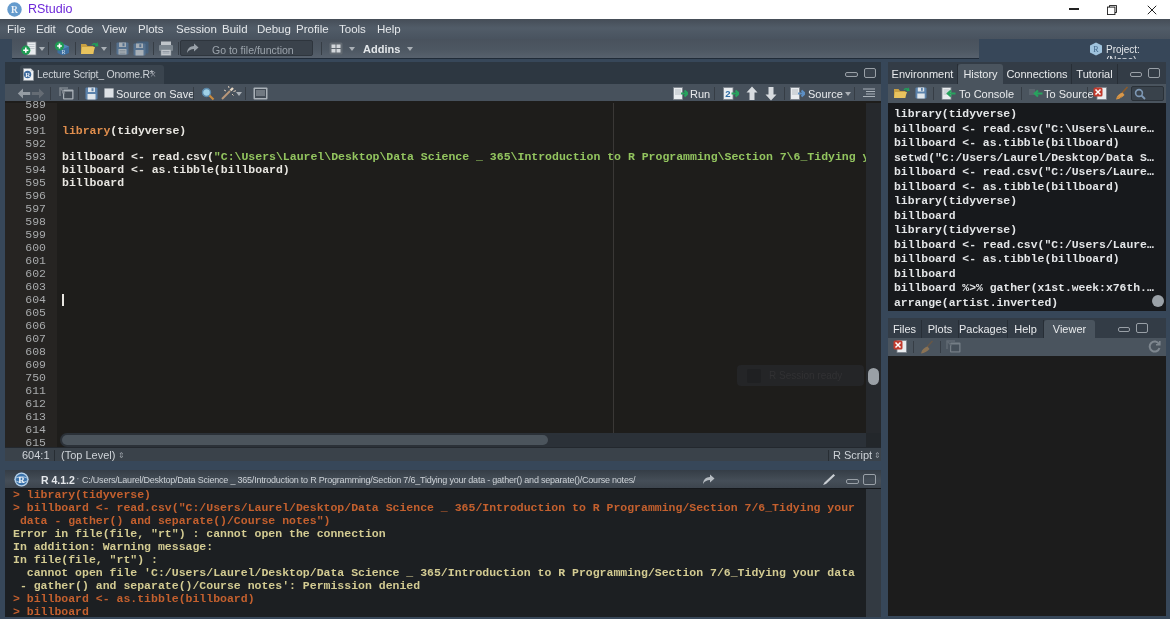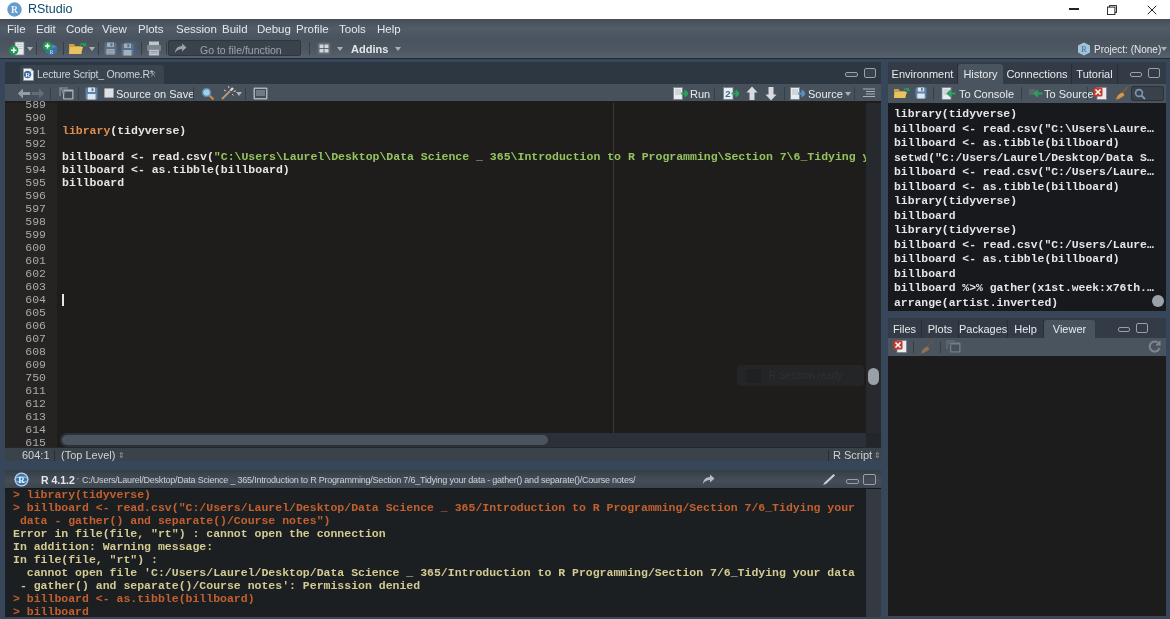--- a/index.html
+++ b/index.html
@@ -4,21 +4,21 @@
 <style>
 * { margin:0; padding:0; box-sizing:border-box; }
 html,body { width:1170px; height:619px; overflow:hidden; background:#374759; }
 body { font-family:"Liberation Sans", sans-serif; position:relative; }
 .mono { font-family:"Liberation Mono", monospace; font-weight:bold; }
 .abs { position:absolute; }
 
 #titlebar { position:absolute; left:0; top:0; width:1170px; height:19px; background:#ffffff; }
 #menubar { position:absolute; left:0; top:19px; width:1170px; height:20px; background:linear-gradient(#454d57,#515c68 45%,#49535f); color:#e4e7ea; font-size:11.5px; }
 #menubar span { position:absolute; top:4px; }
-#toolbar { position:absolute; left:0; top:39px; width:1170px; height:20px; background:linear-gradient(#49525d,#4d5762 55%,#57616d); color:#e4e7ea; border-bottom:1px solid #202b38; }
+#toolbar { position:absolute; left:12px; top:39px; width:967px; height:20px; background:linear-gradient(#49525d,#4d5762 55%,#57616d); color:#e4e7ea; border-bottom:1px solid #202b38; }
 #gotobox { position:absolute; left:168px; top:1px; width:133px; height:16px; background:#3a424b; border:1px solid #2e353d; border-radius:2px; }
 
 #mainbg { position:absolute; left:0; top:59px; width:1170px; height:560px; background:#374759; }
 .panel { position:absolute; overflow:hidden; }
 #src { left:5px; top:62px; width:876px; height:399px; background:#1e1d1b; }
 #srctabs { position:absolute; left:0; top:0; width:876px; height:22px; background:#2d3741; }
 #srctab { position:absolute; left:15px; top:3px; width:144px; height:19px; background:#3a444e; color:#ccd1d6; font-size:10.5px; letter-spacing:-0.25px; border-radius:3px 3px 0 0; white-space:nowrap; }
 #srcbar { position:absolute; left:0; top:22px; width:876px; height:17px; background:#47515c; color:#e8eaec; font-size:11.5px; }
 #code { position:absolute; left:0; top:41px; width:861px; height:344px; background:#1e1d1b; }
 #gutbg { position:absolute; left:0; top:0; width:52px; height:344px; background:#262422; }
@@ -55,21 +55,21 @@
 .winbtn { position:absolute; border:1.5px solid #99a0a7; border-radius:2px; }
 </style>
 </head>
 <body>
 
 <div id="titlebar">
   <svg class="icon" style="left:7px;top:2px" width="15" height="15" viewBox="0 0 15 15">
       <circle cx="7.5" cy="7.5" r="7.2" fill="#659bcd"></circle>
       <text x="7.5" y="11" font-size="9.5" font-weight="bold" fill="#eef3f8" text-anchor="middle" font-family="Liberation Serif">R</text>
     </svg>
-  <div class="abs" style="left:28px;top:2px;font-size:12.5px;color:#0c4a6e;">RStudio</div>
+  <div class="abs" style="left:28px;top:2px;font-size:12.5px;color:#6d28d9;">RStudio</div>
   <div class="abs" style="left:1069px;top:8px;width:10px;height:1.5px;background:#222;"></div>
   <svg class="icon" style="left:1107px;top:5px" width="10" height="10" viewBox="0 0 12 12">
       <rect x="0.5" y="2.5" width="9" height="9" fill="none" stroke="#222" stroke-width="1.2"></rect>
       <path d="M3 2.5 V0.5 H11.5 V9 H9.5" fill="none" stroke="#222" stroke-width="1.2"></path>
     </svg>
   <svg class="icon" style="left:1147px;top:5px" width="10" height="10" viewBox="0 0 13 13">
       <path d="M1 1 L12 12 M12 1 L1 12" stroke="#222" stroke-width="1.3"></path>
     </svg>
 </div>
 

